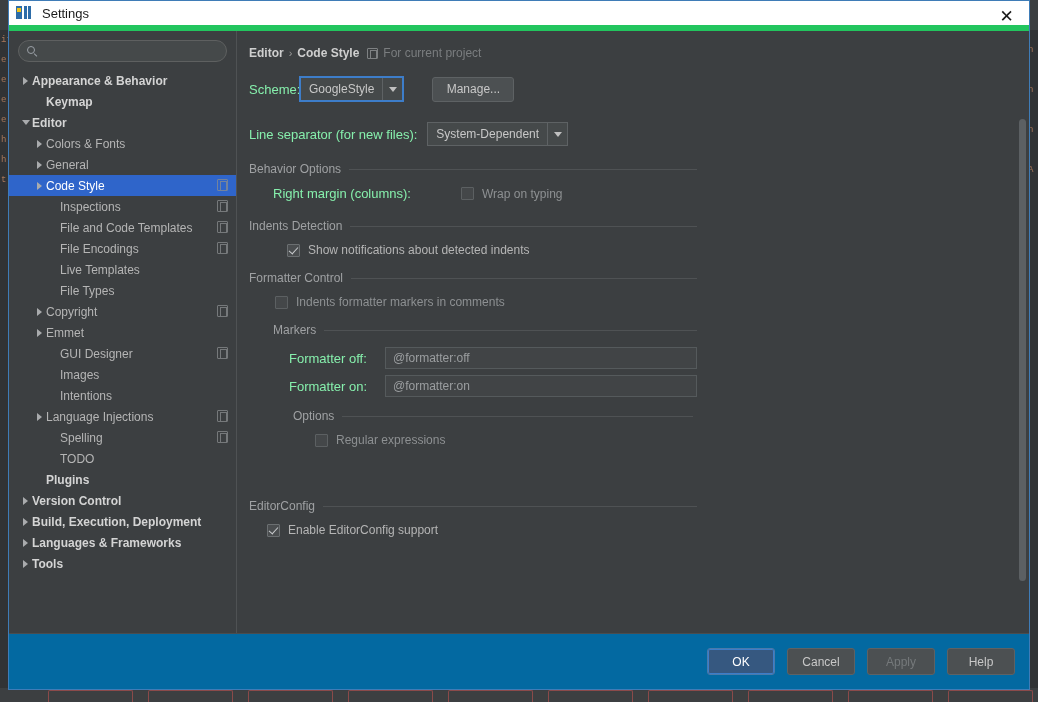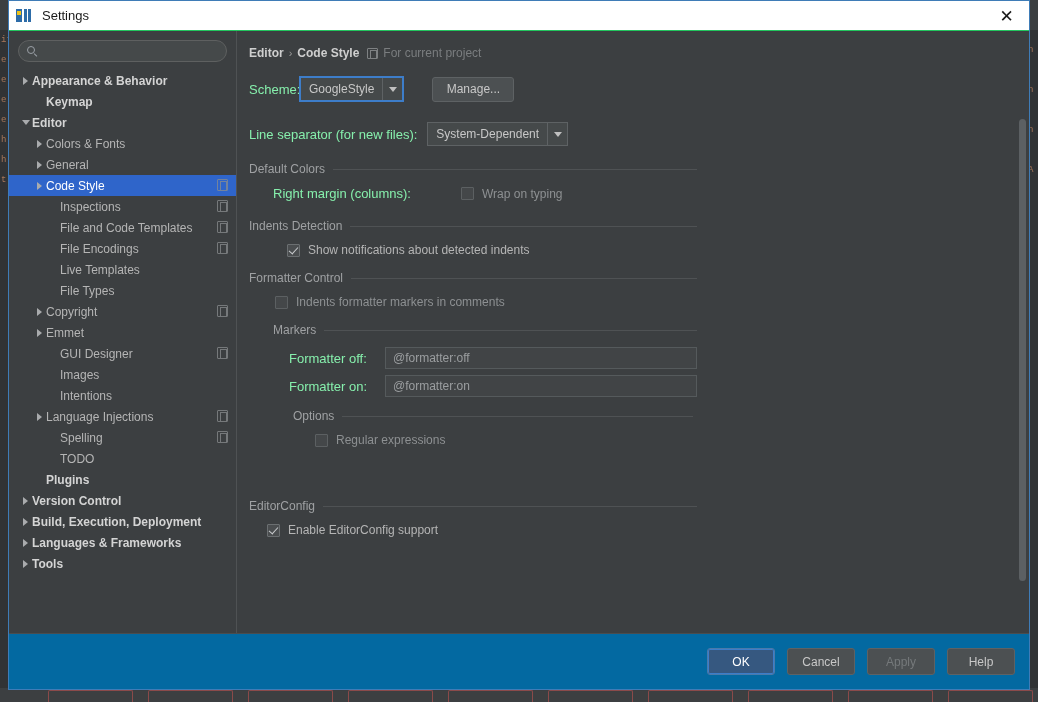--- a/index.html
+++ b/index.html
@@ -46,21 +46,21 @@
   
   #dialog {
     position: absolute; left: 8px; top: 0; width: 1022px; height: 690px;
     border: 1px solid #3f7cb7;
     background: #3c3f41;
     display: flex; flex-direction: column;
   }
   #titlebar {
     height: 30px; background: #ffffff; flex: 0 0 30px;
     display: flex; align-items: center; position: relative;
-    border-bottom: 1px solid #22c55e;
+    border-bottom: 6px solid #22c55e;
   }
   #app-icon { width: 16px; height: 16px; margin-left: 7px; position: relative; }
   #app-icon .b1 { position: absolute; left: 0; top: 1px; width: 6px; height: 13px; background: #2d6ca8; }
   #app-icon .b2 { position: absolute; left: 1px; top: 3px; width: 4px; height: 4px; background: #f0c419; }
   #app-icon .b3 { position: absolute; left: 8px; top: 1px; width: 3px; height: 13px; background: #2d6ca8; }
   #app-icon .b4 { position: absolute; left: 12px; top: 1px; width: 3px; height: 13px; background: #2d6ca8; }
   #title-text {
     margin-left: 10px; color: #1a1a1a; font-size: 13px;
     font-family: "Liberation Sans", sans-serif;
   }
@@ -449,21 +449,21 @@
           <span class="lbl" style="margin-right:10px">Line separator (for new files):</span>
           <span class="combo" style="min-width:135px">
             <span class="val">System-Dependent</span>
             <span class="arrowbox">
                 <i></i>
               </span>
           </span>
         </div>
 
         <div class="sep-group" style="width:448px">
-          <span class="t">Default Colors</span>
+          <span class="t">Behavior Options</span>
           <span class="ln"></span>
         </div>
 
         <div class="row" style="margin:0 0 18px 24px">
           <span class="lbl" style="margin-right:12px">Right margin (columns):</span>
           <span class="check dim" style="margin-left:38px">
             <span class="cbox"></span>
             <span class="ctext">Wrap on typing</span>
           </span>
         </div>

